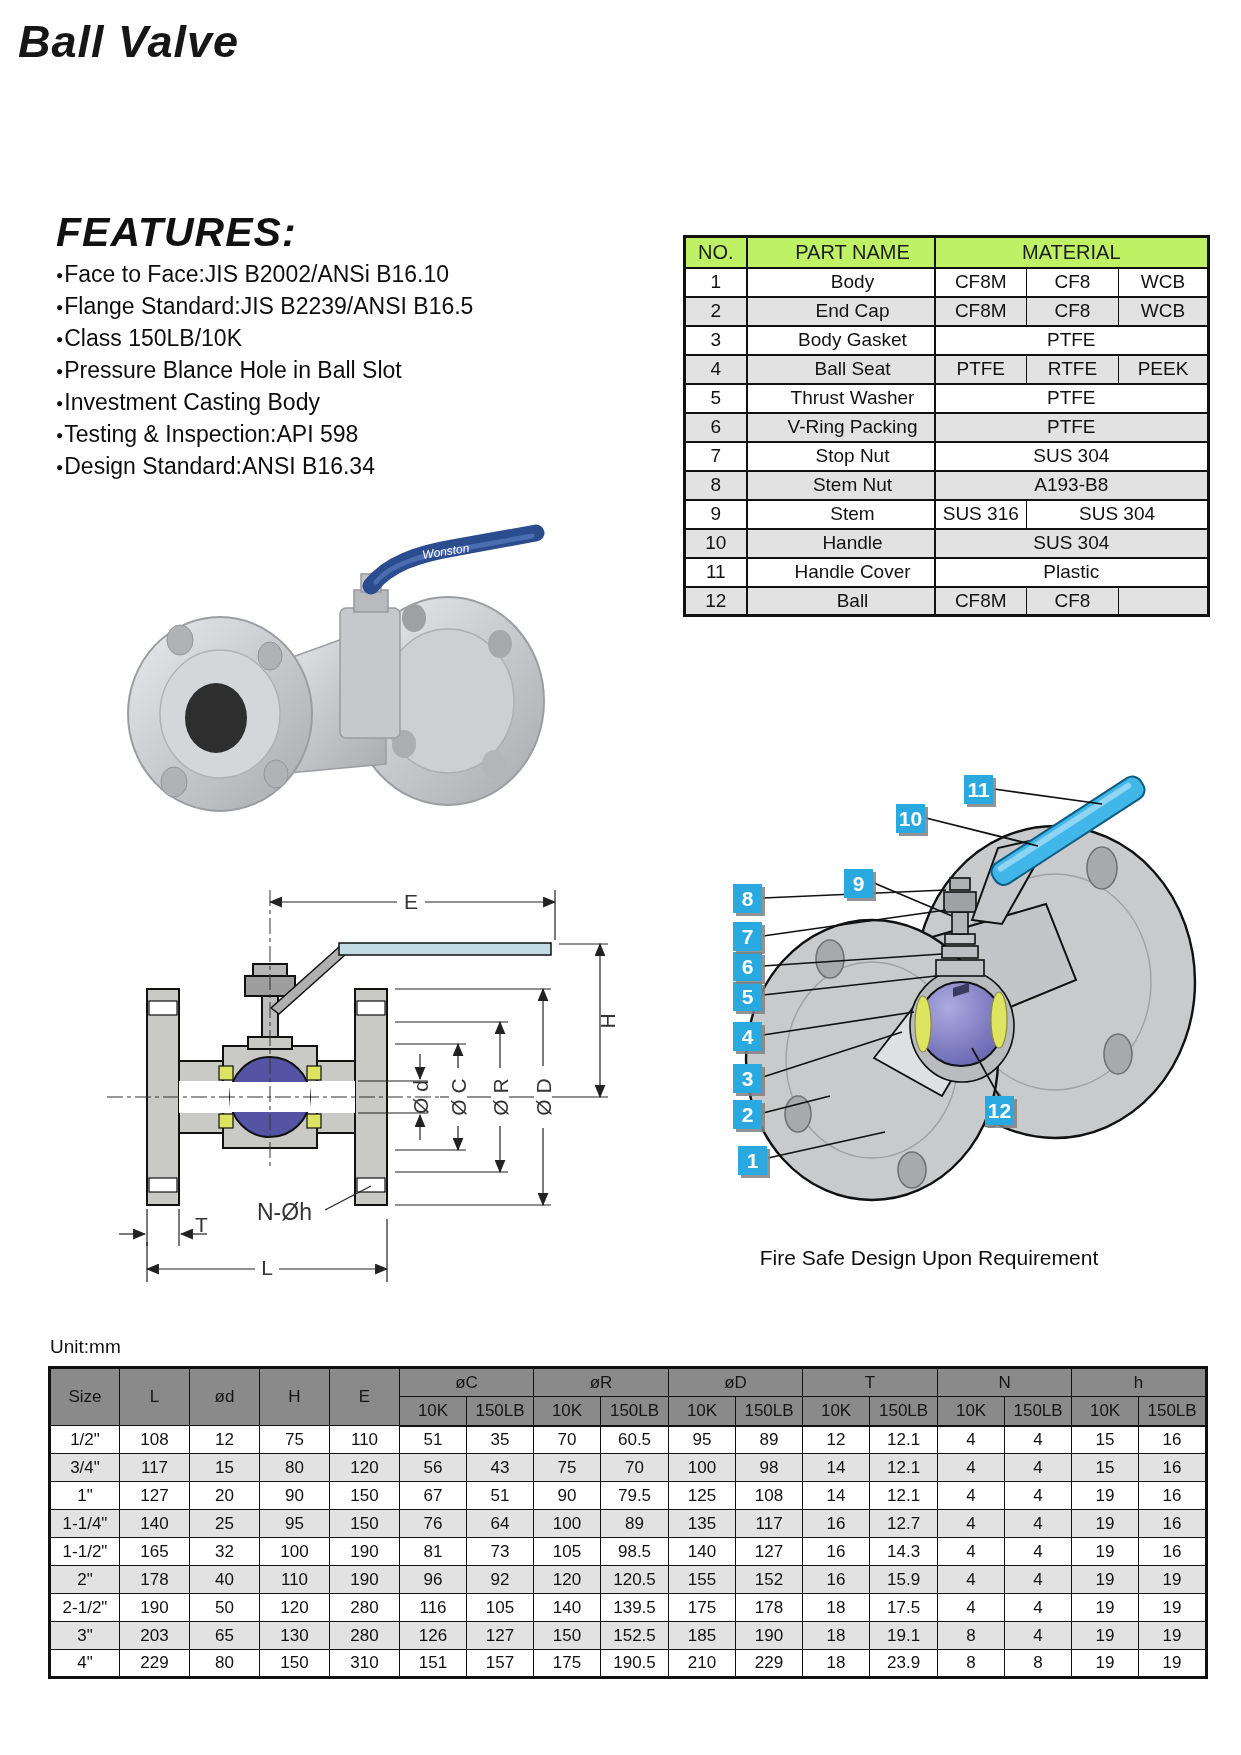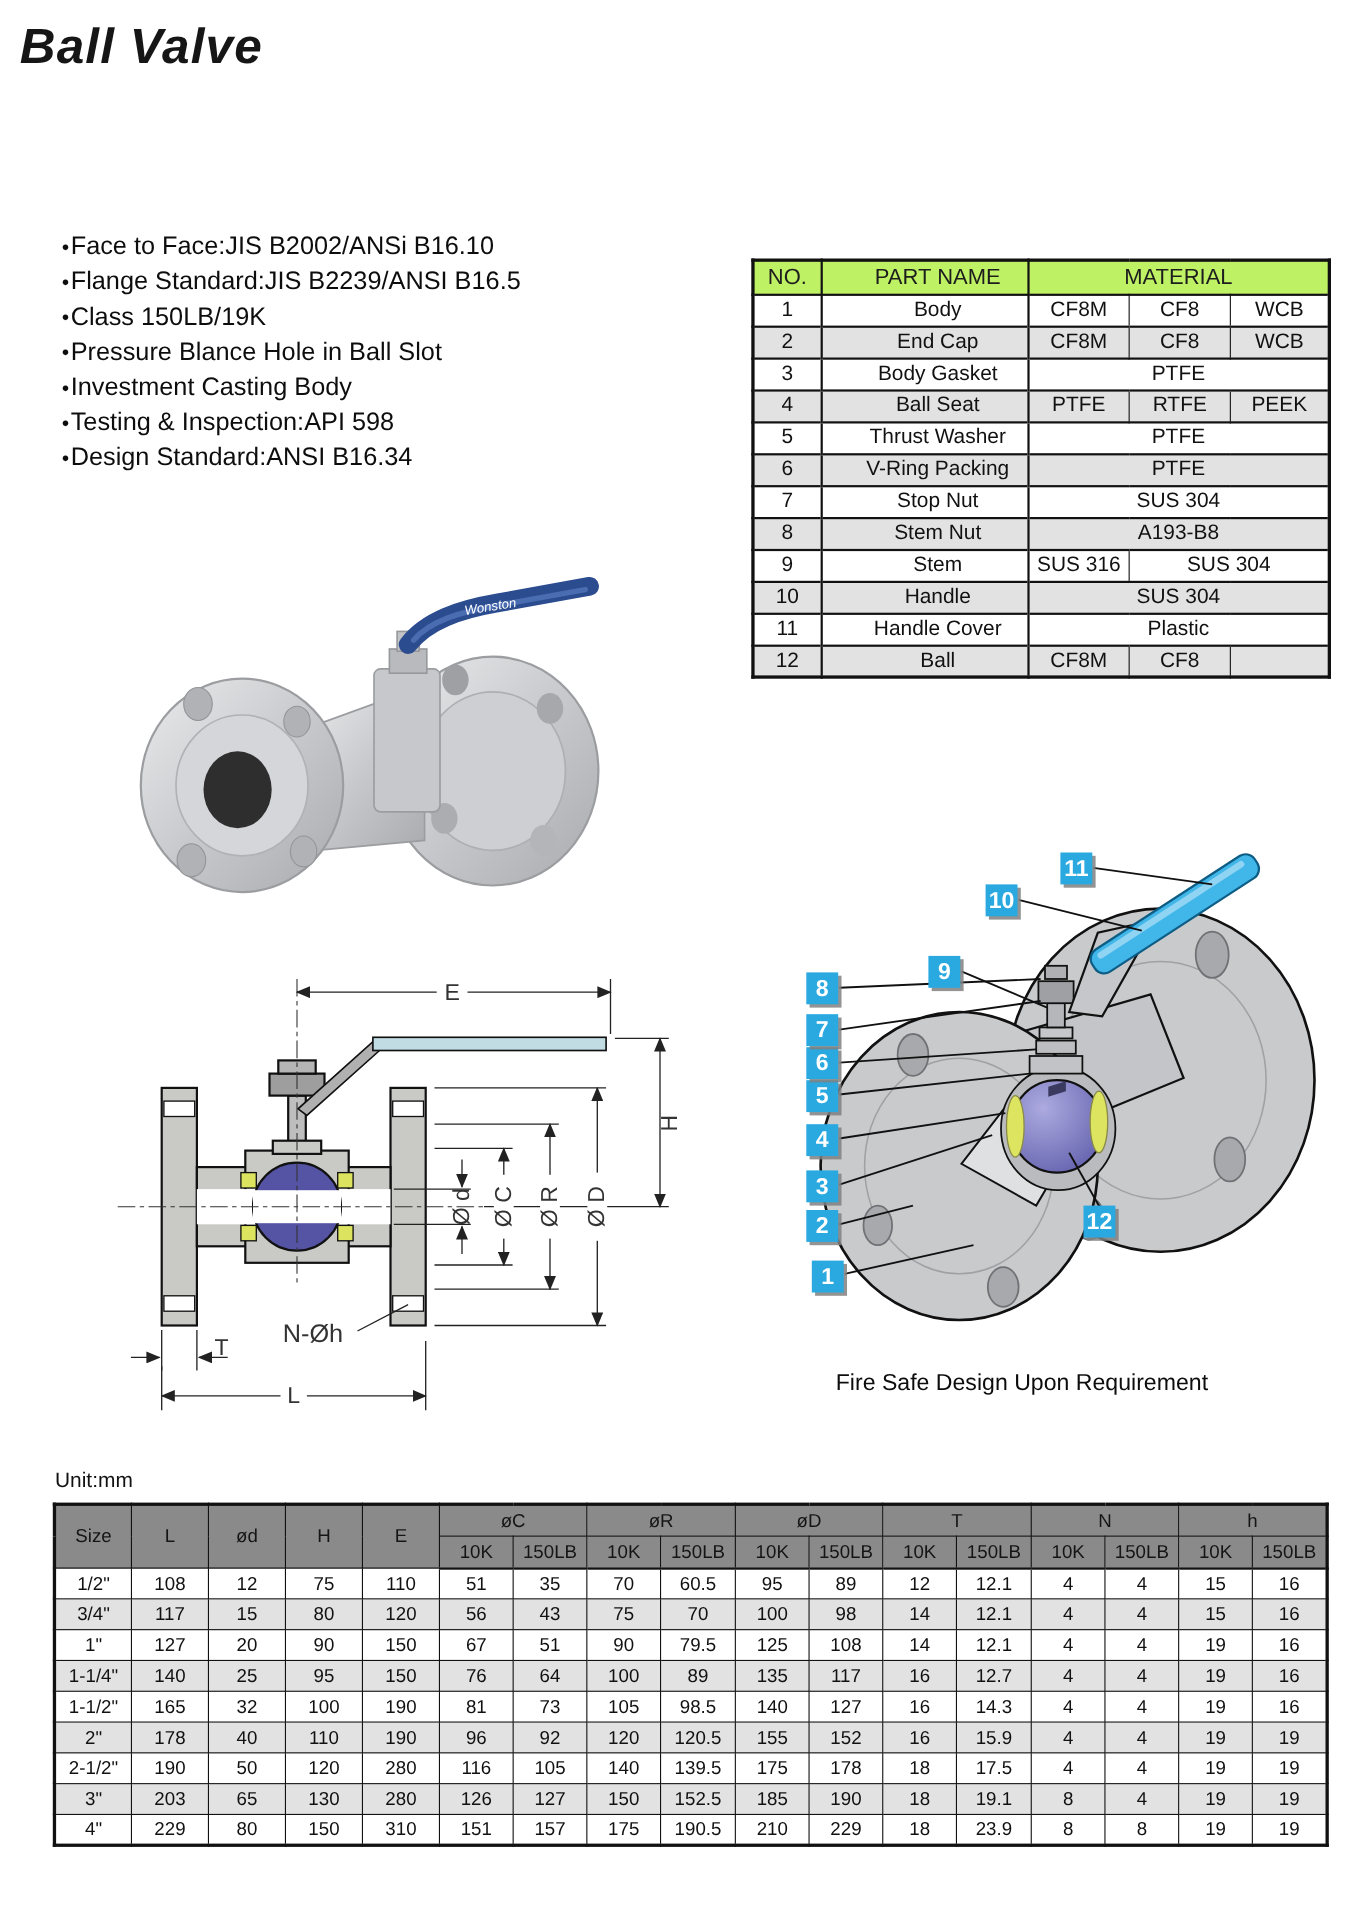--- a/index.html
+++ b/index.html
@@ -50,24 +50,25 @@
 </style>
 </head>
 <body>
 
 <div class="page">
 
   <div class="doc-title">Ball Valve</div>
 
 
   <div class="features">
+    <div class="features-heading">FEATURES:</div>
     <ul class="features-list">
         <li><span class="blt">●</span><span>Face to Face:JIS B2002/ANSi B16.10</span></li>
         <li><span class="blt">●</span><span>Flange Standard:JIS B2239/ANSI B16.5</span></li>
-        <li><span class="blt">●</span><span>Class 150LB/19K</span></li>
+        <li><span class="blt">●</span><span>Class 150LB/10K</span></li>
         <li><span class="blt">●</span><span>Pressure Blance Hole in Ball Slot</span></li>
         <li><span class="blt">●</span><span>Investment Casting Body</span></li>
         <li><span class="blt">●</span><span>Testing &amp; Inspection:API 598</span></li>
         <li><span class="blt">●</span><span>Design Standard:ANSI B16.34</span></li>
       </ul>
   </div>
 
   <table class="parts">
     <colgroup>
         <col style="width:62px">

